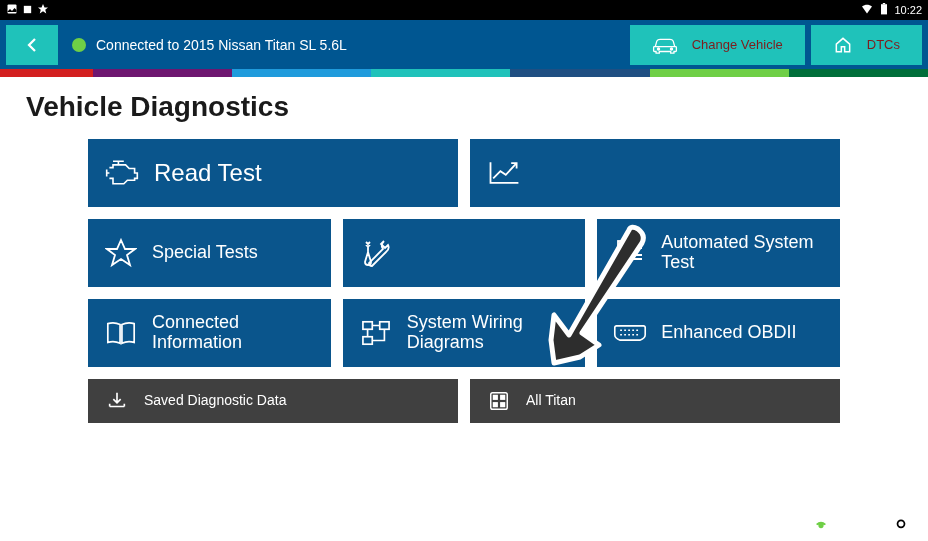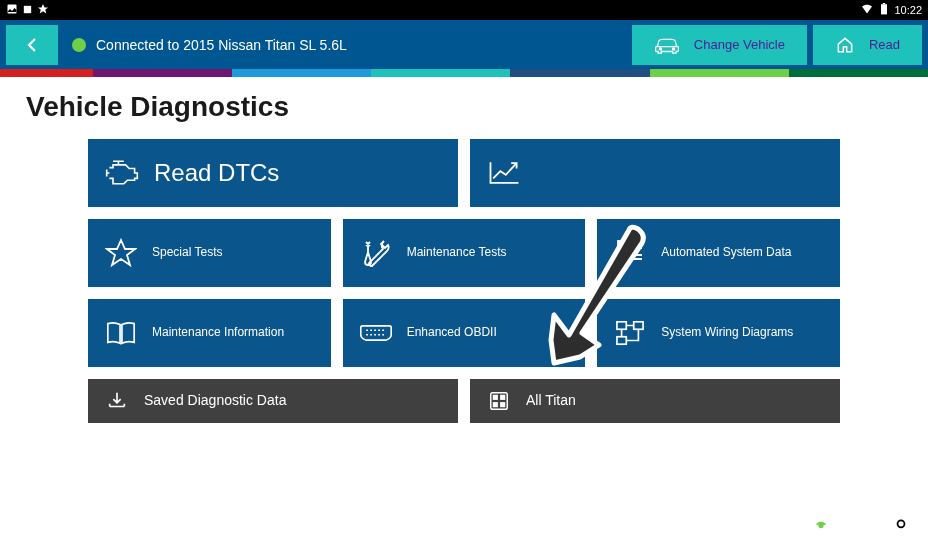--- a/index.html
+++ b/index.html
@@ -49,21 +49,21 @@
     }
     .conn-dot {
       width: 14px;
       height: 14px;
       border-radius: 50%;
       background: #6fcf46;
     }
     .hdr-btn {
       height: 40px;
       background: #1fc2ba;
-      color: #4c1d95;
+      color: #7f1d1d;
       display: flex;
       align-items: center;
       gap: 14px;
       padding: 0 22px;
       font-size: 13px;
     }
 
     
     .rainbow {
       height: 8px;
@@ -89,21 +89,21 @@
       color: #fff;
       display: flex;
       align-items: center;
       gap: 14px;
       height: 68px;
       flex: 1;
       padding: 0 16px;
     }
     .tile.big { height: 68px; }
     .tile.big .tile-label { font-size: 24px; }
-    .tile-label { font-size: 12px; line-height: 1.1; }
+    .tile-label { font-size: 18px; line-height: 1.1; }
     .tile .ico { flex: 0 0 34px; display: flex; justify-content: center; }
 
     .tile.gray { background: #404040; height: 44px; }
     .tile.gray .tile-label { font-size: 14px; }
     .tile.gray .ico { flex: 0 0 26px; }
 
     
     .nav-bar {
       height: 36px;
       background: #000;
@@ -180,39 +180,39 @@
       <path d="M4 13 L6 6 Q7 4 10 4 L22 4 Q25 4 26 6 L28 13 M3 13 H29 Q30 13 30 14 V18 Q30 19 29 19 H27 V21 H23 V19 H9 V21 H5 V19 H3 Q2 19 2 18 V14 Q2 13 3 13 Z"></path>
       <circle cx="8" cy="16" r="1.3" fill="#fff"></circle>
       <circle cx="24" cy="16" r="1.3" fill="#fff"></circle>
     </svg>
     <span>Change Vehicle</span>
   </div>
   <div class="hdr-btn">
     <svg width="20" height="20" viewBox="0 0 24 24" class="icon-svg" stroke-width="1.8">
       <path d="M4 11 L12 4 L20 11 V20 H14 V14 H10 V20 H4 Z"></path>
     </svg>
-    <span>Read</span>
+    <span>DTCs</span>
   </div>
 </div>
 
 <div class="rainbow"></div>
 
 <div class="content">
   <div class="title">Vehicle Diagnostics</div>
 
   <div class="grid">
 
     <div class="row">
       <div class="tile big">
         <span class="ico">
           <svg width="36" height="30" viewBox="0 0 40 32" class="icon-svg" stroke-width="1.8">
             <path d="M10 3 H22 M16 3 V7 M6 10 H10 V7 H24 L28 11 H34 V16 H37 V22 H34 V24 H26 L22 28 H10 V22 H6 M3 12 V20 M3 16 H6"></path>
           </svg>
         </span>
-        <span class="tile-label">Read DTCs</span>
+        <span class="tile-label">Read Test</span>
       </div>
       <div class="tile big">
         <span class="ico">
           <svg width="36" height="30" viewBox="0 0 40 32" class="icon-svg" stroke-width="2">
             <path d="M5 4 V27 H36"></path>
             <path d="M8 22 L16 14 L22 18 L34 5"></path>
             <path d="M28 5 H34 V11"></path>
           </svg>
         </span>
       </div>
@@ -227,63 +227,62 @@
         </span>
         <span class="tile-label">Special Tests</span>
       </div>
       <div class="tile">
         <span class="ico">
           <svg width="32" height="30" viewBox="0 0 32 30" class="icon-svg" stroke-width="1.8">
             <path d="M24 3 L21 6 L25 10 L28 7 Q30 11 26 14 L12 28 Q9 28 9 25 L23 11 Q20 7 24 3 Z"></path>
             <path d="M6 4 L10 8 M10 4 L6 8 M8 8 V14 L5 24 Q5 27 8 27 Q11 27 11 24 L8 14"></path>
           </svg>
         </span>
-        <span class="tile-label">Maintenance Tests</span>
       </div>
       <div class="tile">
         <span class="ico">
           <svg width="30" height="30" viewBox="0 0 30 30" class="icon-svg" stroke-width="1.8">
             <rect x="3" y="3" width="8" height="8"></rect>
               <path d="M5 7 L7 9 L10 5"></path>
             <rect x="3" y="14" width="8" height="8"></rect>
             <path d="M15 6 H27 M15 10 H27 M15 17 H27 M15 21 H27"></path>
           </svg>
         </span>
-        <span class="tile-label">Automated System Data</span>
+        <span class="tile-label">Automated System Test</span>
       </div>
     </div>
 
     <div class="row">
       <div class="tile">
         <span class="ico">
           <svg width="32" height="28" viewBox="0 0 34 28" class="icon-svg" stroke-width="1.8">
             <path d="M3 4 Q10 2 16 5 V25 Q10 22 3 24 Z M31 4 Q24 2 18 5 V25 Q24 22 31 24 Z"></path>
           </svg>
         </span>
-        <span class="tile-label">Maintenance Information</span>
-      </div>
-      <div class="tile">
-        <span class="ico">
-          <svg width="34" height="24" viewBox="0 0 38 24" class="icon-svg" stroke-width="1.8">
-            <path d="M4 4 H34 Q36 4 36 6 V14 Q36 18 30 20 H8 Q2 18 2 14 V6 Q2 4 4 4 Z"></path>
-            <path d="M8 9 H30 M8 14 H30" stroke-dasharray="2 2.5"></path>
-          </svg>
-        </span>
-        <span class="tile-label">Enhanced OBDII</span>
+        <span class="tile-label">Connected Information</span>
       </div>
       <div class="tile">
         <span class="ico">
           <svg width="32" height="28" viewBox="0 0 34 30" class="icon-svg" stroke-width="1.8">
             <rect x="3" y="3" width="10" height="8"></rect>
             <rect x="21" y="3" width="10" height="8"></rect>
             <rect x="3" y="19" width="10" height="8"></rect>
             <path d="M13 7 H21 M8 11 V19 M26 11 V23 H13"></path>
           </svg>
         </span>
         <span class="tile-label">System Wiring Diagrams</span>
+      </div>
+      <div class="tile">
+        <span class="ico">
+          <svg width="34" height="24" viewBox="0 0 38 24" class="icon-svg" stroke-width="1.8">
+            <path d="M4 4 H34 Q36 4 36 6 V14 Q36 18 30 20 H8 Q2 18 2 14 V6 Q2 4 4 4 Z"></path>
+            <path d="M8 9 H30 M8 14 H30" stroke-dasharray="2 2.5"></path>
+          </svg>
+        </span>
+        <span class="tile-label">Enhanced OBDII</span>
       </div>
     </div>
 
     <div class="row">
       <div class="tile gray">
         <span class="ico">
           <svg width="22" height="22" viewBox="0 0 24 24" class="icon-svg" stroke-width="1.8">
             <path d="M12 3 V14 M8 10 L12 14 L16 10 M4 18 H20 M4 18 V15 M20 18 V15"></path>
           </svg>
         </span>

